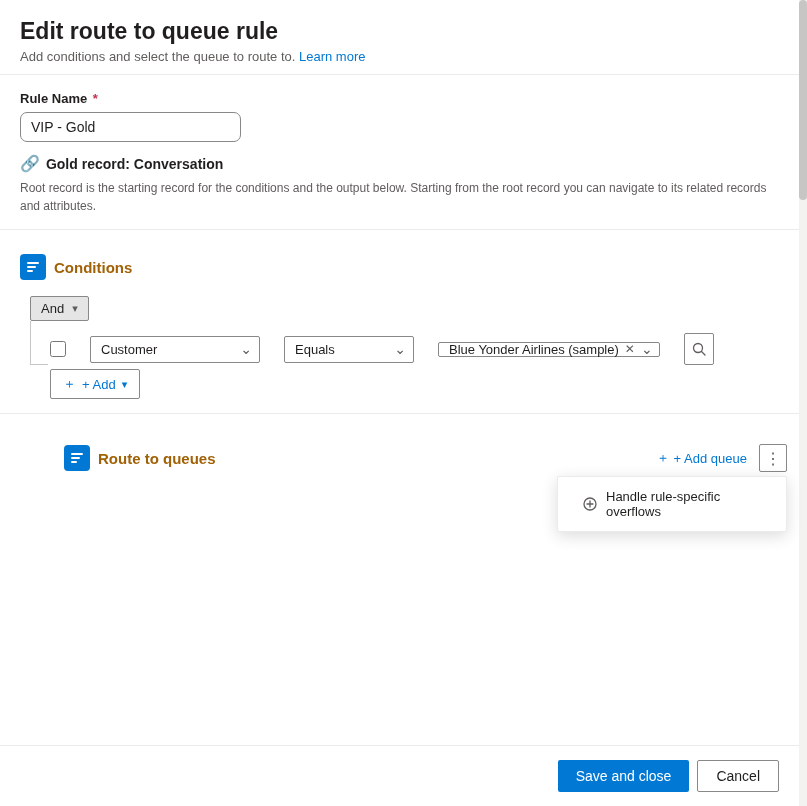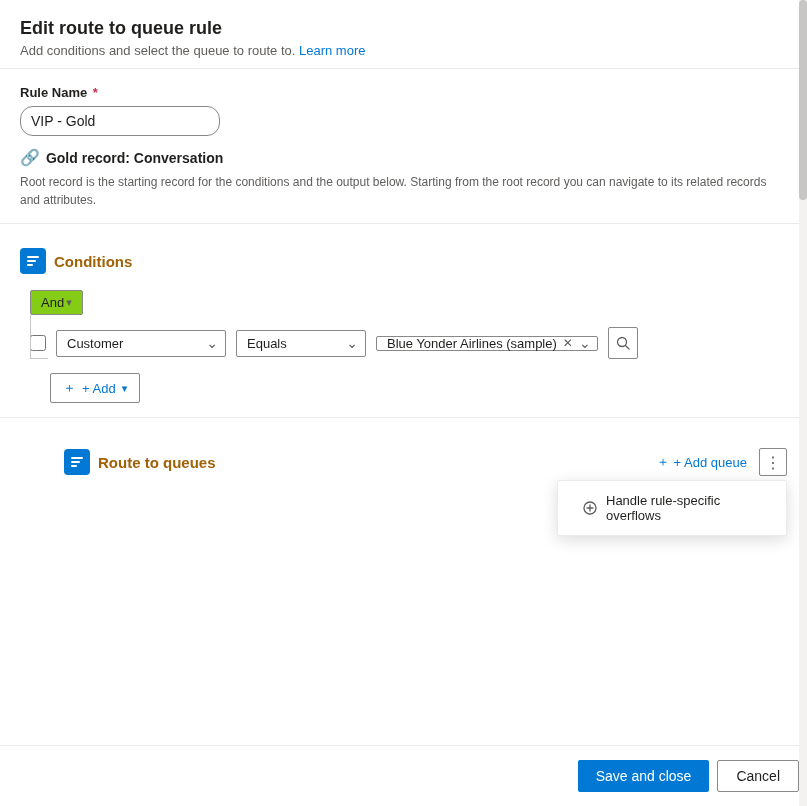--- a/index.html
+++ b/index.html
@@ -21,21 +21,21 @@
       display: flex;
       flex-direction: column;
     }
 
     .header-section {
       padding: 18px 20px 10px 20px;
       border-bottom: 1px solid #edebe9;
     }
 
     .page-title {
-      font-size: 18px;
+      font-size: 23px;
       font-weight: 600;
       color: #201f1e;
       margin-bottom: 4px;
     }
 
     .page-subtitle {
       font-size: 13px;
       color: #605e5c;
     }
 
@@ -55,24 +55,24 @@
       margin-bottom: 6px;
     }
 
     .required-star {
       color: #c4314b;
       margin-left: 2px;
     }
 
     .text-input {
       border: 1px solid #8a8886;
-      border-radius: 13px;
+      border-radius: 7px;
       padding: 6px 10px;
       font-size: 14px;
-      width: 200px;
+      width: 221px;
       color: #201f1e;
       outline: none;
     }
 
     .root-record-section {
       padding: 12px 20px 0 20px;
     }
 
     .root-record-header {
       display: flex;
@@ -136,36 +136,36 @@
       color: #a16207;
     }
 
     .conditions-area {
       padding-left: 10px;
     }
 
     .and-dropdown {
       display: inline-flex;
       align-items: center;
-      gap: 2px;
+      gap: 8px;
       border: 1px solid #8a8886;
       border-radius: 2px;
       padding: 4px 10px;
       font-size: 13px;
-      background: #84cc16;
+      background: #e5e5e5;
       cursor: pointer;
       color: #201f1e;
       margin-bottom: 12px;
     }
 
     .condition-row {
       display: flex;
       align-items: center;
-      gap: 10px;
-      margin-bottom: 10px;
+      gap: 24px;
+      padding-left: 20px;
       position: relative;
     }
 
     .condition-line {
       position: absolute;
       left: 0;
       top: -12px;
       width: 18px;
       height: calc(100% + 12px);
       border-left: 1px solid #c8c6c4;
@@ -394,21 +394,21 @@
       -webkit-appearance: none;
       cursor: pointer;
       outline: none;
     }
 
     .footer-section {
       position: absolute;
       bottom: 0;
       left: 0;
       right: 0;
-      padding: 14px 8px;
+      padding: 14px 28px;
       border-top: 1px solid #edebe9;
       display: flex;
       justify-content: flex-end;
       gap: 8px;
       background: #fff;
     }
 
     .save-close-btn {
       background: #0078d4;
       color: #fff;

